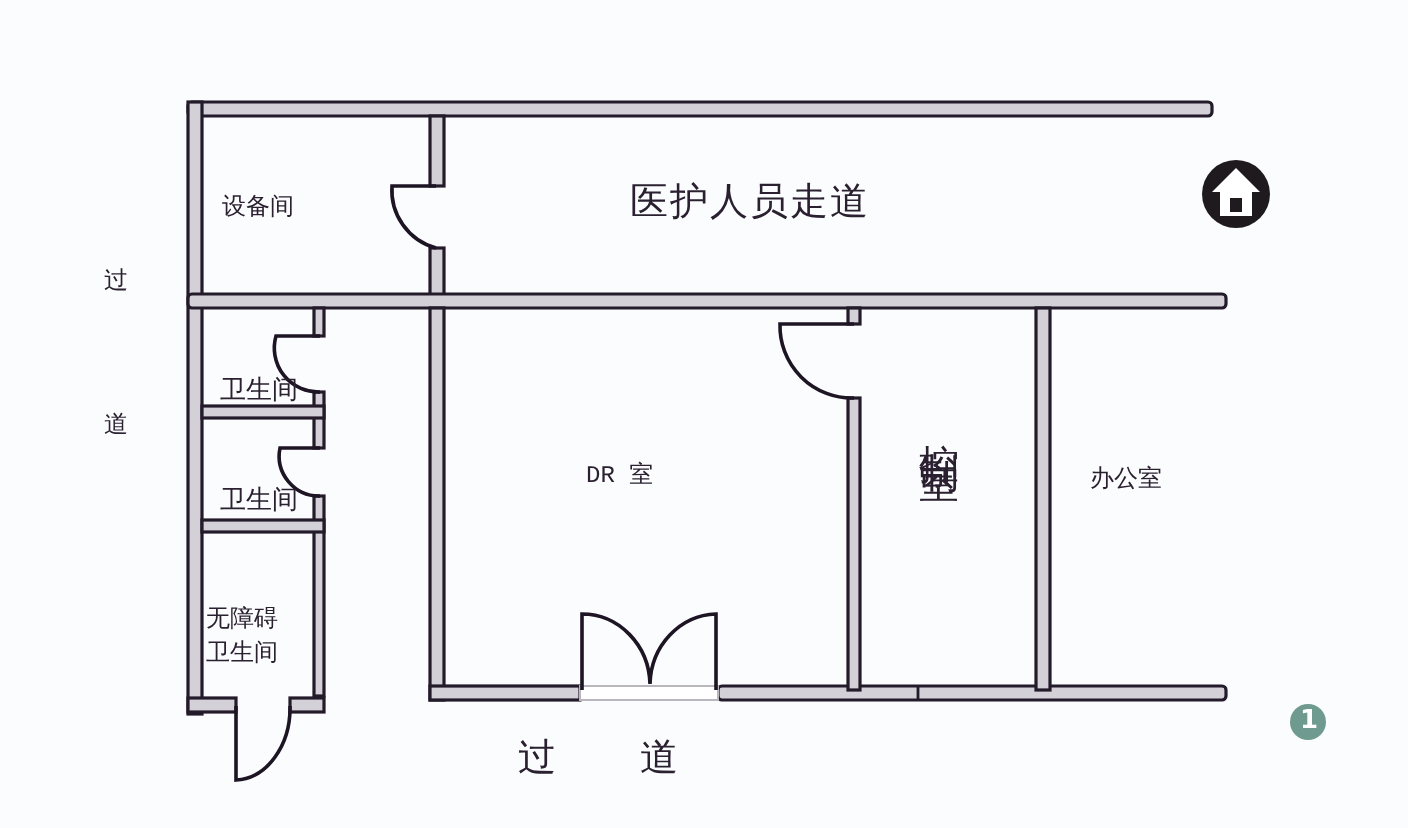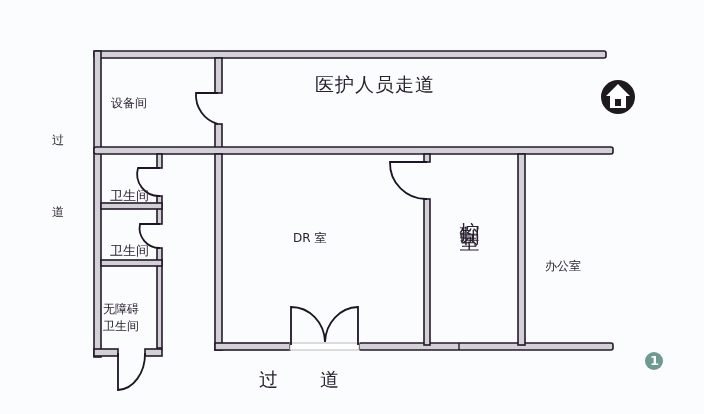--- a/index.html
+++ b/index.html
@@ -79,25 +79,25 @@
   </g>
 
   <g>
     <circle cx="654" cy="361" r="9" fill="#6f9a8f"></circle>
   </g>
 </svg>
 
 <span class="lbl" style="left:650px;top:354px;font-size:13px;color:#ffffff;font-weight:bold;">1</span>
 
 <span class="lbl lbl-mid" style="left:111px;top:97px;">设备间</span>
-<span class="lbl lbl-big" style="left:315px;top:75px;">医护人员走道</span>
+<span class="lbl lbl-big" style="left:315px;top:92px;">医护人员走道</span>
 <span class="lbl lbl-sm" style="left:110px;top:189px;">卫生间</span>
 <span class="lbl lbl-sm" style="left:110px;top:244px;">卫生间</span>
 <span class="lbl lbl-mid" style="left:103px;top:303px;">无障碍</span>
 <span class="lbl lbl-mid" style="left:103px;top:320px;">卫生间</span>
-<span class="lbl lbl-mid" style="left:293px;top:232px;">DR 室</span>
+<span class="lbl lbl-mid" style="left:293px;top:232px;font-family:Liberation Mono, monospace;">DR 室</span>
 <span class="lbl lbl-vert" style="left:460px;top:206px;">控制室</span>
-<span class="lbl lbl-mid" style="left:545px;top:233px;margin-top:27px;">办公室</span>
+<span class="lbl lbl-mid" style="left:545px;top:233px;">办公室</span>
 
 <span class="lbl lbl-mid" style="left:52px;top:134px;">过</span>
 <span class="lbl lbl-mid" style="left:52px;top:206px;">道</span>
 <span class="lbl lbl-big" style="left:259px;top:370px;">过</span>
 <span class="lbl lbl-big" style="left:320px;top:370px;">道</span>
 
 </body></html>

